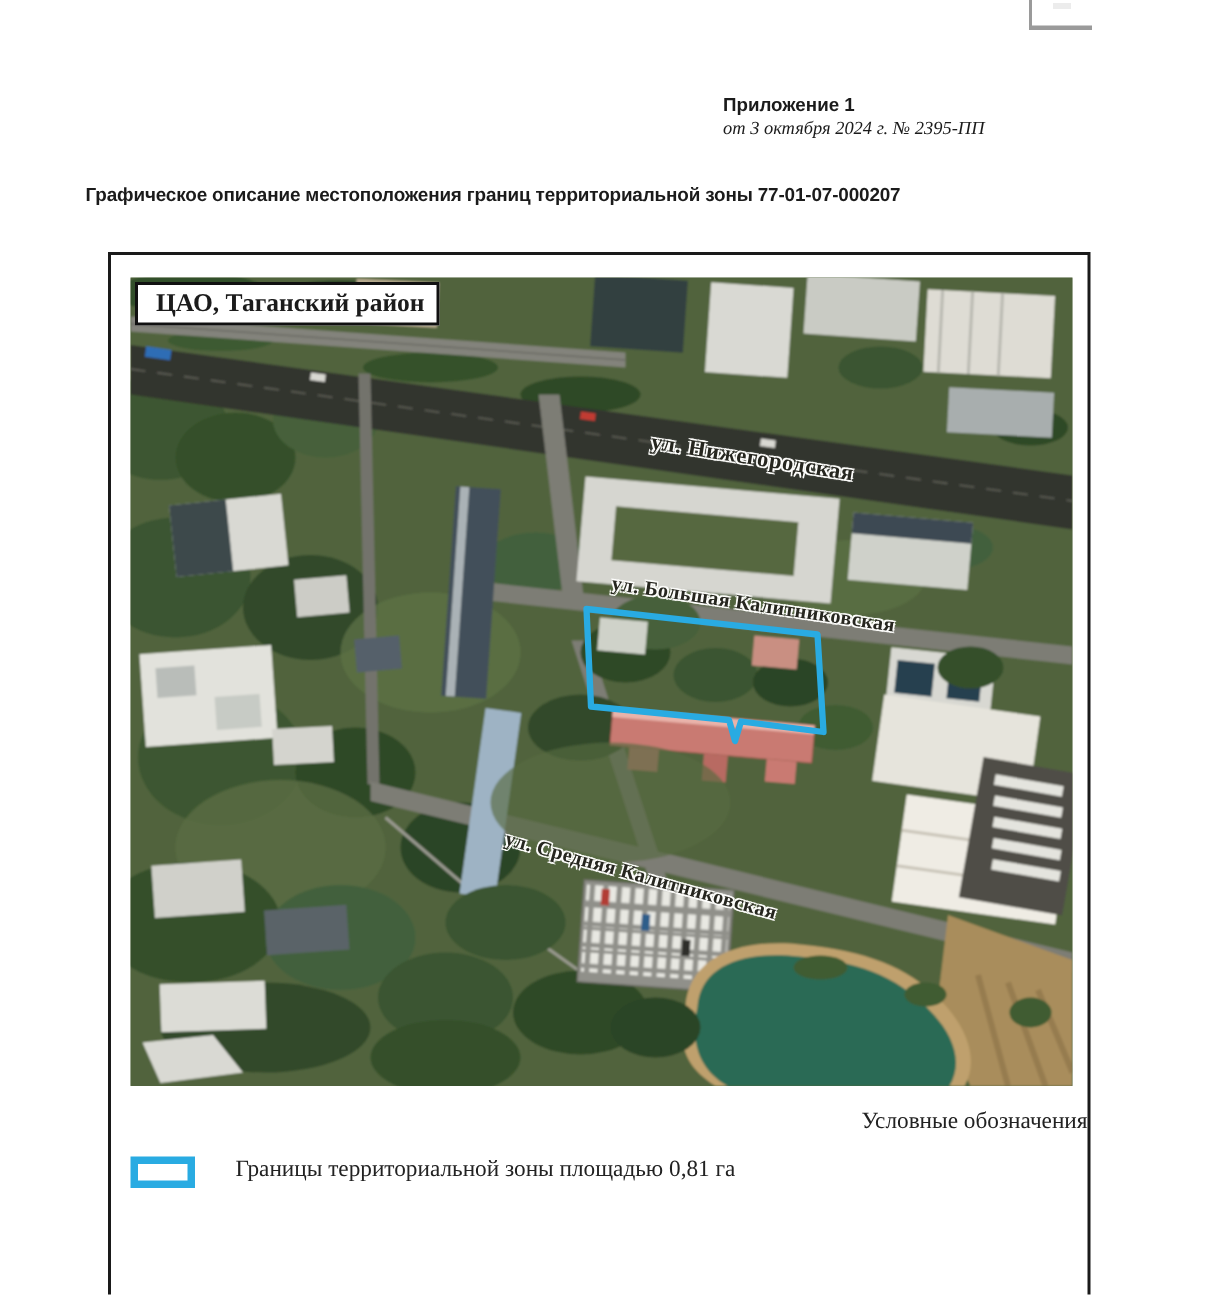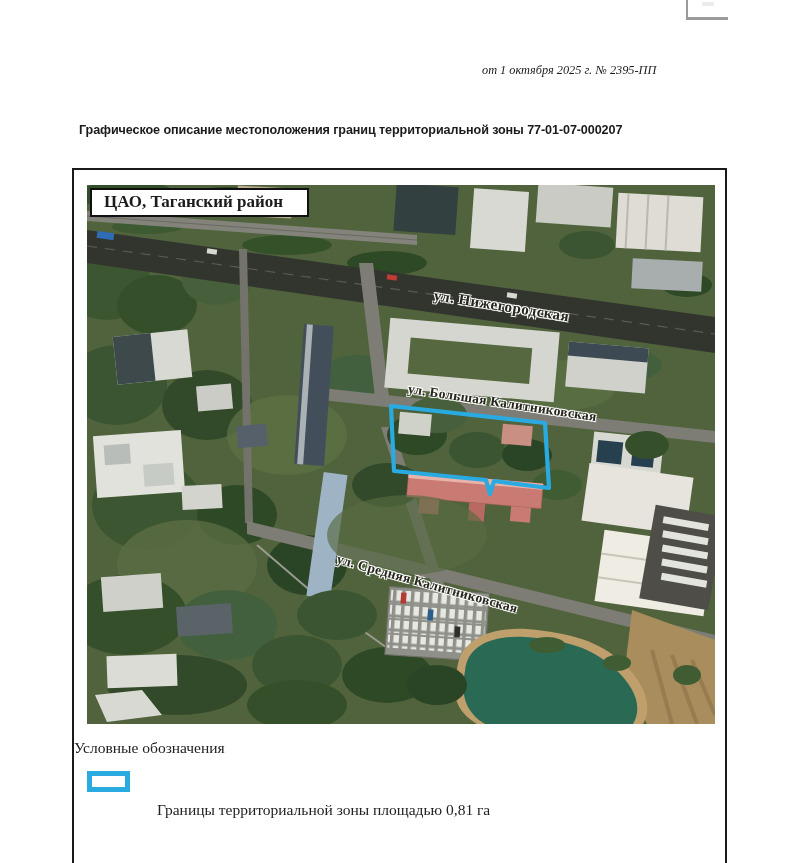--- a/index.html
+++ b/index.html
@@ -12,71 +12,72 @@
     position:absolute;left:686px;top:0;width:40px;height:17px;
     border-left:2px solid #9a9a9a;border-bottom:3px solid #9a9a9a;background:#fff;
   }
   .viewer-fragment .smudge{position:absolute;left:14px;top:2px;width:12px;height:4px;background:#ececec;}
 
   .appendix{position:absolute;left:482px;top:63px;width:320px;line-height:15px;}
   .appendix .appendix-no{font-weight:bold;font-size:12.5px;}
   .appendix .appendix-line{font-family:"Liberation Serif",serif;font-style:italic;font-size:12.3px;}
 
   .doc-title{
-    position:absolute;left:79px;top:122px;width:662px;
+    position:absolute;left:57px;top:122px;width:662px;
     font-weight:bold;font-size:12.6px;line-height:16px;letter-spacing:-0.1px;
   }
 
   .map-frame{
     position:absolute;left:72px;top:168px;width:655px;height:712px;
     border:2px solid #1a1a1a;background:#fff;box-sizing:border-box;
   }
   .satellite-map{
     position:absolute;left:13px;top:15px;width:628px;height:539px;overflow:hidden;background:#51643c;
   }
   .satellite-map svg{position:absolute;left:0;top:0;}
 
   .region-label-box{
     position:absolute;left:16px;top:18px;background:#fff;border:2px solid #111;
-    padding:2px 24px 3px 12px;font-family:"Liberation Serif",serif;font-weight:bold;font-size:17px;
+    padding:2px 8px 3px 12px;font-family:"Liberation Serif",serif;font-weight:bold;font-size:17px;
     white-space:nowrap;z-index:5;
   }
 
   .street-label{
     position:absolute;font-family:"Liberation Serif",serif;font-weight:bold;color:#26261f;
     white-space:nowrap;transform-origin:left center;z-index:4;
     text-shadow:-1px -1px 0 #fdfdfb,1px -1px 0 #fdfdfb,-1px 1px 0 #fdfdfb,1px 1px 0 #fdfdfb,0 0 2px #fdfdfb;
   }
   .street-1{left:347px;top:102px;font-size:15px;transform:rotate(9deg);letter-spacing:0.5px;}
   .street-2{left:321px;top:196px;font-size:13.5px;transform:rotate(8.5deg);letter-spacing:0.3px;}
   .street-3{left:250px;top:366px;font-size:13.5px;transform:rotate(15.5deg);letter-spacing:0.3px;}
 
   .legend-title{
-    position:absolute;left:0;top:569px;width:100%;text-align:left;
+    position:absolute;left:0;top:569px;width:100%;text-align:right;
     font-family:"Liberation Serif",serif;font-size:15.5px;color:#222;
   }
   .legend-row{position:absolute;left:13px;top:599px;height:24px;}
   .legend-swatch{
     position:absolute;left:0;top:2px;width:33px;height:11px;background:#fff;
     border:5px solid #29ABE2;
   }
   .legend-item-label{
     position:absolute;left:70px;top:2px;font-family:"Liberation Serif",serif;
-    font-size:15.5px;white-space:nowrap;color:#222;margin-top:30px;
+    font-size:15.5px;white-space:nowrap;color:#222;
   }
 </style>
 </head>
 <body>
 
 <div class="viewer-fragment">
   <div class="smudge"></div>
 </div>
 
 <div class="appendix">
-  <div class="appendix-line">от 1 октября 2025 г. № 2395-ПП</div>
+  <div class="appendix-no">Приложение 1</div>
+  <div class="appendix-line">от 3 октября 2024 г. № 2395-ПП</div>
 </div>
 
 <div class="doc-title">
   <div>Графическое описание местоположения границ территориальной зоны 77-01-07-000207</div>
 </div>
 
 <div class="map-frame">
 
   <div class="satellite-map">
     <svg width="628" height="539" viewBox="0 0 628 539" xmlns="http://www.w3.org/2000/svg">

